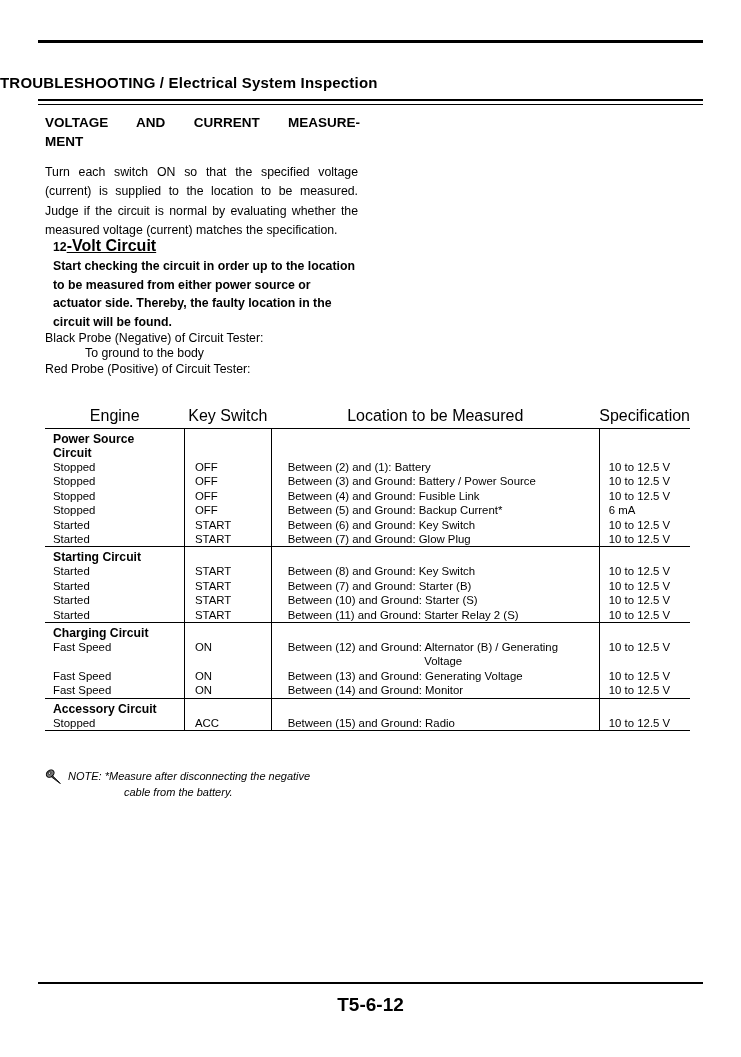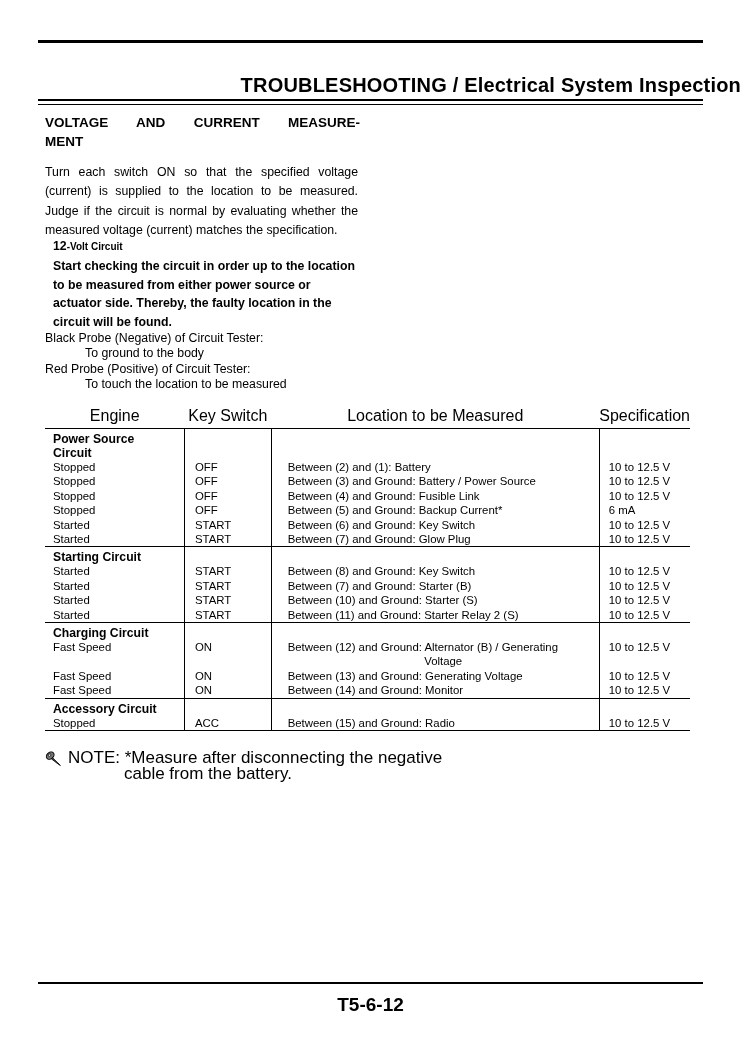--- a/index.html
+++ b/index.html
@@ -26,22 +26,22 @@
     top: 40px;
     width: 665px;
     height: 3px;
     background: #000;
   }
   .header-title {
     position: absolute;
     left: 0;
     right: 0;
     top: 74px;
-    text-align: right;
-    font-size: 20px;
+    text-align: left;
+    font-size: 15px;
     font-weight: bold;
     letter-spacing: 0.2px;
   }
   .header-rule-1 {
     position: absolute;
     left: 38px;
     top: 99px;
     width: 665px;
     height: 2px;
     background: #000;
@@ -81,21 +81,22 @@
   .para-2 {
     position: absolute;
     left: 53px;
     top: 237px;
     width: 305px;
     font-size: 12.3px;
     line-height: 18.8px;
     font-weight: bold;
   }
   .para-2 .sub {
-    font-size: 10px;
+    font-size: 16px;
+    text-decoration: underline;
   }
   .probe-block {
     position: absolute;
     left: 45px;
     top: 331px;
     width: 340px;
     font-size: 12.3px;
     line-height: 15.3px;
   }
   .probe-block .indent {
@@ -152,23 +153,24 @@
     border-top: 1.2px solid #000;
   }
   tr.last td {
     border-bottom: 1.5px solid #000;
   }
   .loc-wrap2 { display:block; text-align:center; }
 
   .note {
     position: absolute;
     left: 45px;
-    top: 750px;
+    top: 768px;
     width: 400px;
-    font-size: 17px;
+    font-size: 11px;
+    font-style: italic;
     line-height: 16px;
   }
   .note .note-icon {
     position: absolute;
     left: 0px;
     top: 1px;
     width: 16px;
     height: 15px;
   }
   .note .note-body {
@@ -217,21 +219,20 @@
 
   <div class="para-2">
     <div><span>12</span><span class="sub">-Volt Circuit</span></div>
     <div>Start checking the circuit in order up to the location to be measured from either power source or actuator side. Thereby, the faulty location in the circuit will be found.</div>
   </div>
 
   <div class="probe-block">
     <div>Black Probe (Negative) of Circuit Tester:</div>
     <div class="indent">To ground to the body</div>
     <div>Red Probe (Positive) of Circuit Tester:</div>
-    <div class="indent">To touch the location to be measured</div>
   </div>
 
   <table class="meas">
     <colgroup>
       <col class="col-engine">
       <col class="col-key">
       <col class="col-loc">
       <col class="col-spec">
     </colgroup>
     <thead>

